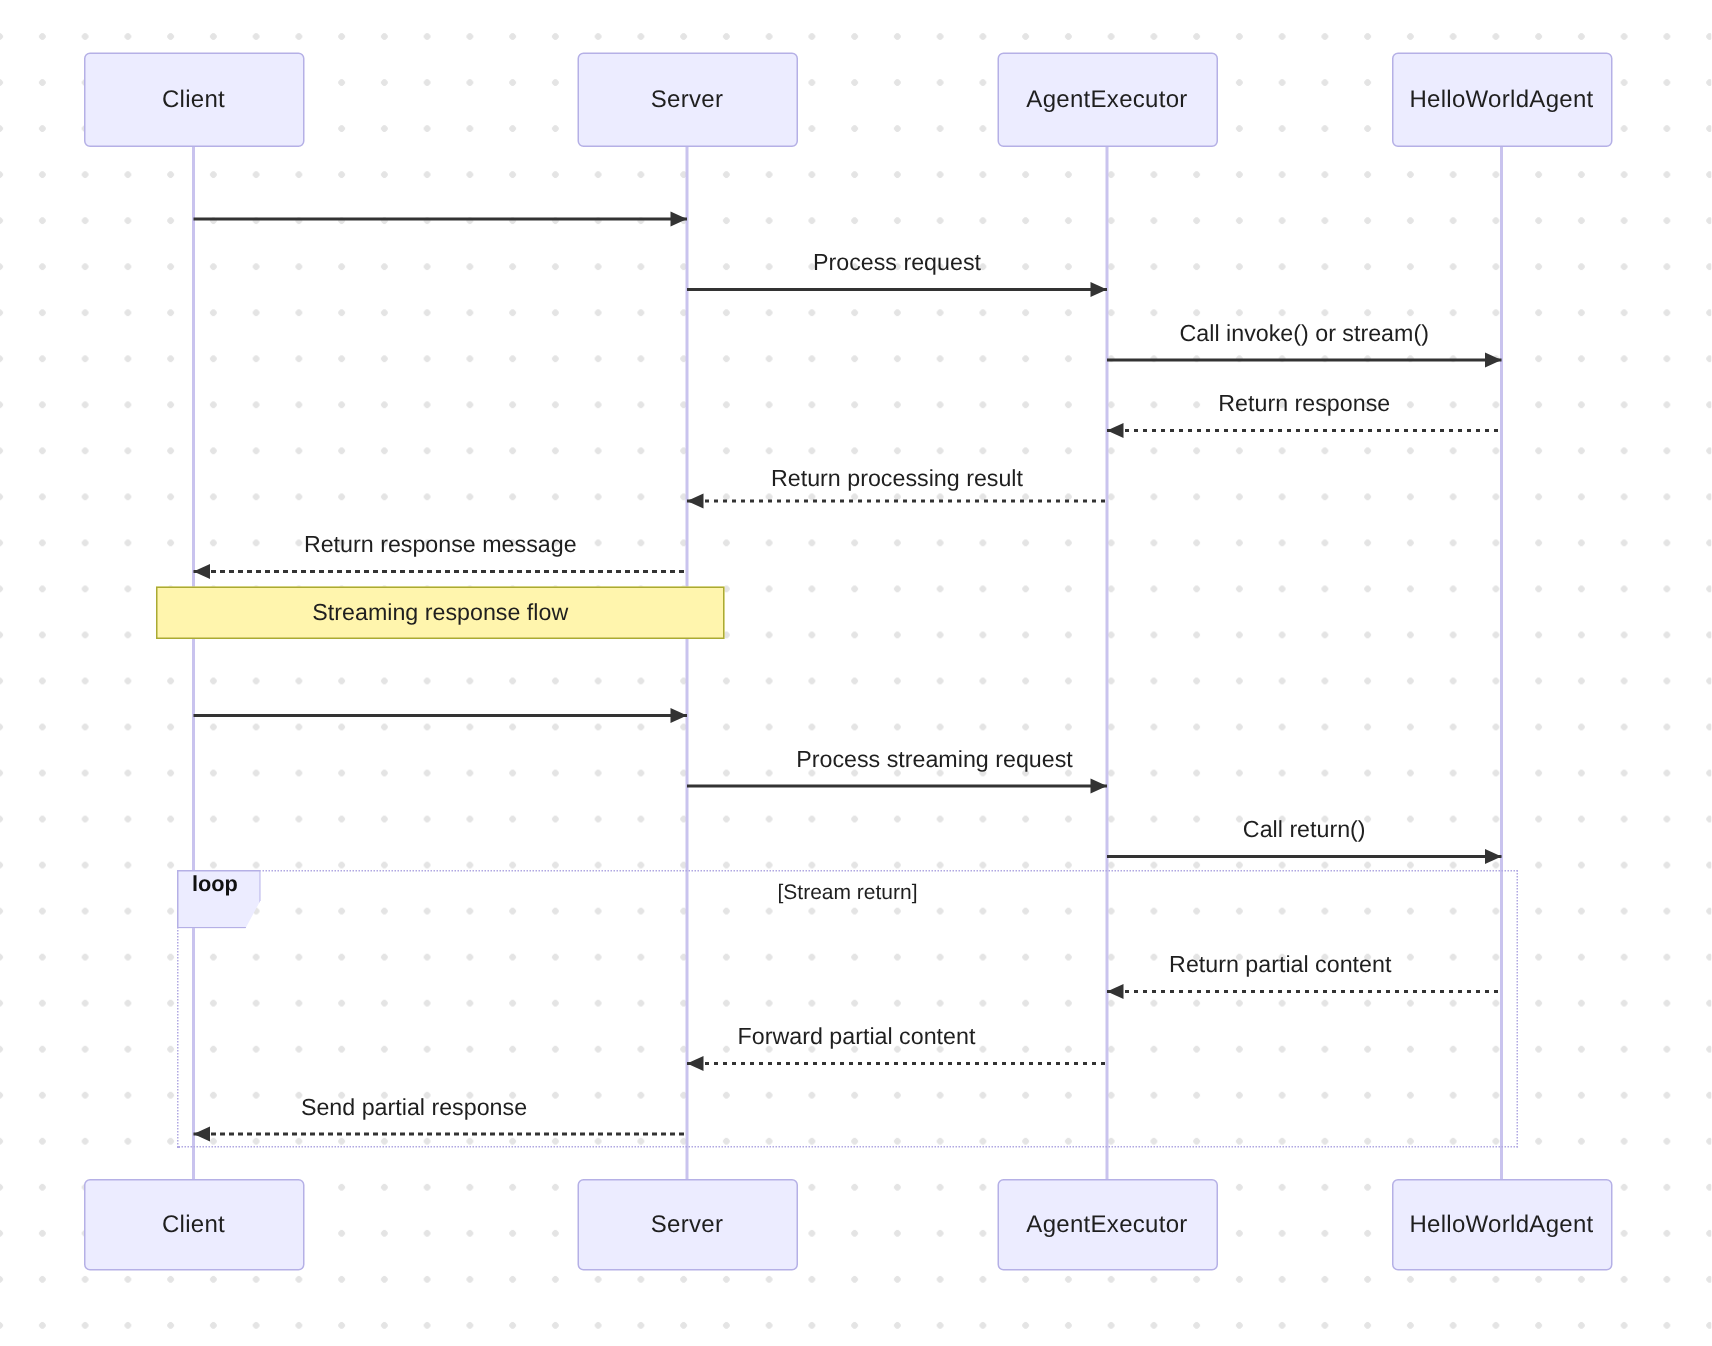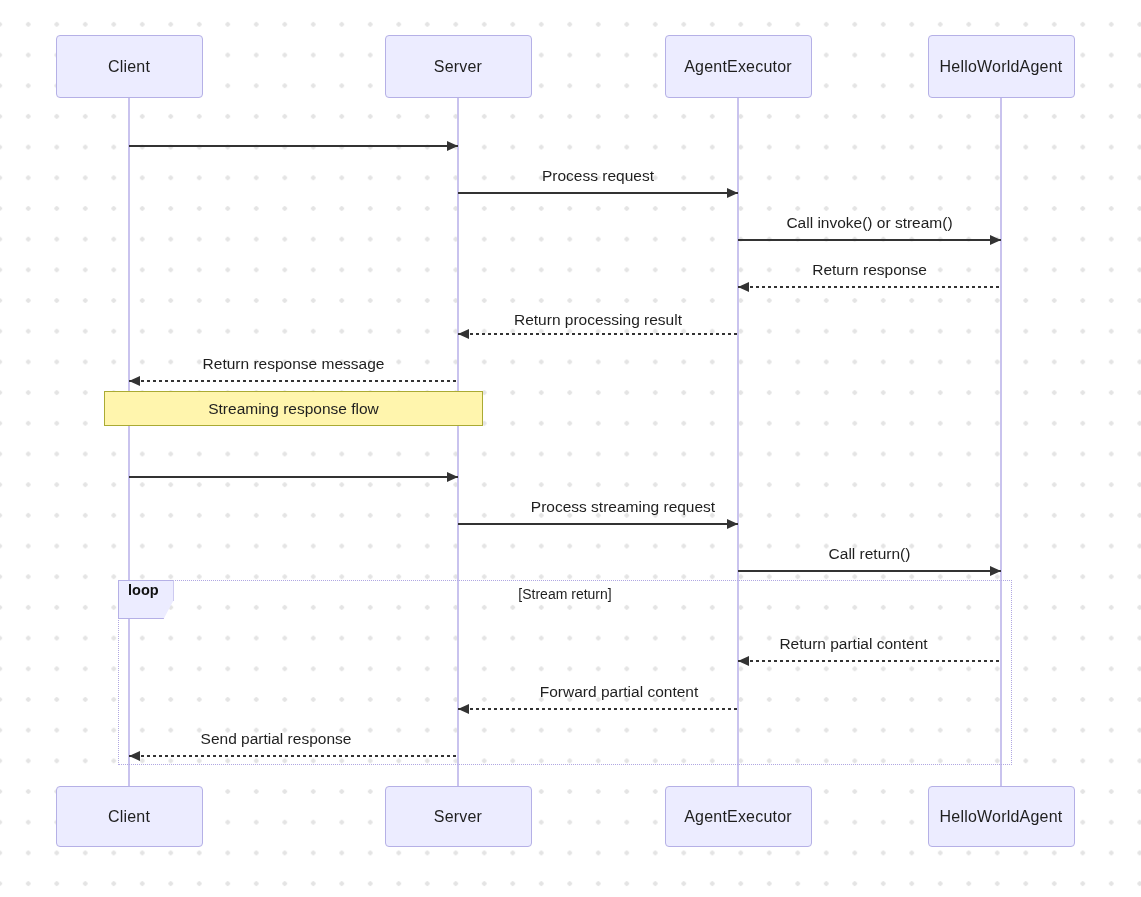--- a/index.html
+++ b/index.html
@@ -103,21 +103,21 @@
     <div class="arrowhead right" style="top: 518.5px; left: 727px;"></div>
     <div class="msg-label" style="left: 458px; width: 280px; top: 496px; margin-left: 25px;">Process streaming request</div>
     <div class="msg-line solid" style="left: 738px; width: 263px; top: 570.15px;"></div>
     <div class="arrowhead right" style="top: 565.5px; left: 990px;"></div>
     <div class="msg-label" style="left: 738px; width: 263px; top: 543px;">Call return()</div>
     <div class="msg-line dashed" style="left: 738px; width: 263px; top: 660.15px;"></div>
     <div class="arrowhead left" style="top: 655.5px; left: 738px;"></div>
     <div class="msg-label" style="left: 722px; width: 263px; top: 633px;">Return partial content</div>
     <div class="msg-line dashed" style="left: 458px; width: 280px; top: 708.15px;"></div>
     <div class="arrowhead left" style="top: 703.5px; left: 458px;"></div>
-    <div class="msg-label" style="left: 479px; width: 280px; top: 681px;">Forward partial content</div>
+    <div class="msg-label" style="left: 431px; width: 280px; top: 681px;">Forward partial content</div>
     <div class="msg-line dashed" style="left: 129px; width: 329px; top: 755.15px;"></div>
     <div class="arrowhead left" style="top: 750.5px; left: 129px;"></div>
     <div class="msg-label" style="left: 129px; width: 294px; top: 728px;">Send partial response</div>
     <div class="note" style="left: 104px; top: 391px; width: 379px; height: 35px;">Streaming response flow</div>
     <div class="actor-box actor-top" style="left: 55.5px;">Client</div>
     <div class="actor-box actor-bottom" style="left: 55.5px;">Client</div>
     <div class="actor-box actor-top" style="left: 384.5px;">Server</div>
     <div class="actor-box actor-bottom" style="left: 384.5px;">Server</div>
     <div class="actor-box actor-top" style="left: 664.5px;">AgentExecutor</div>
     <div class="actor-box actor-bottom" style="left: 664.5px;">AgentExecutor</div>

